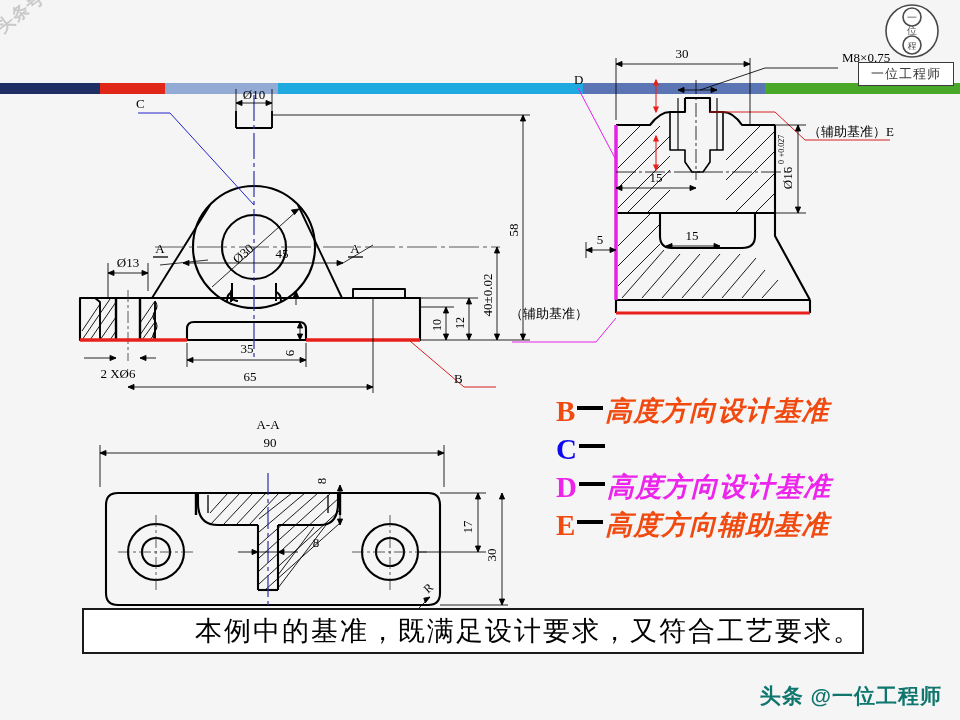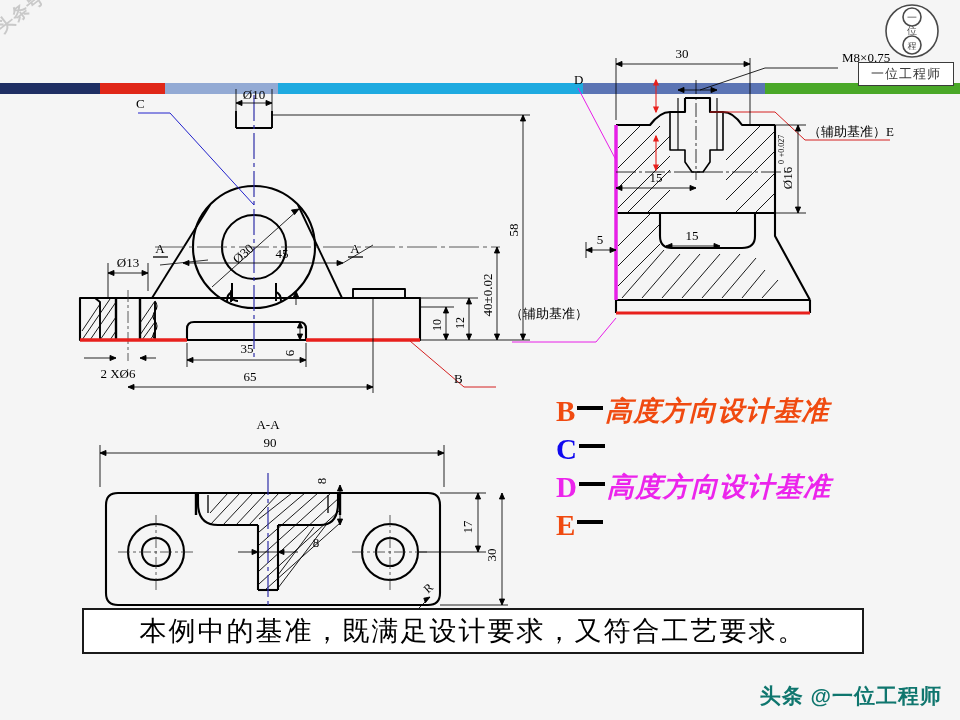--- a/index.html
+++ b/index.html
@@ -65,21 +65,21 @@
     font-family:"Liberation Serif",serif;font-weight:bold;
     font-size:27px;line-height:30px;font-style:italic;letter-spacing:1px;
   }
 
   
   .caption{
     position:absolute;left:82px;top:608px;width:778px;height:42px;
     border:2px solid #1a1a1a;background:#fff;
     font-family:"Liberation Serif",serif;
     font-size:27px;line-height:42px;color:#000;
-    text-align:center;letter-spacing:2px;white-space:nowrap;
+    text-align:right;letter-spacing:2px;white-space:nowrap;
   }
 </style>
 </head>
 <body>
 
 <div id="root">
 
   <div class="wm-diag">头条号：一位工程师</div>
 
   <div class="colorbar" id="colorbar">
@@ -444,20 +444,21 @@
         <span class="legend-dash"></span>
       </div>
       <div class="legend-row">
         <span class="legend-key" style="color: rgb(236, 36, 236);">D</span>
         <span class="legend-dash"></span>
         <span class="legend-text" style="color: rgb(236, 36, 236);">高度方向设计基准</span>
       </div>
       <div class="legend-row">
         <span class="legend-key" style="color: rgb(240, 74, 16);">E</span>
         <span class="legend-dash"></span>
+        <span class="legend-text" style="color: rgb(240, 74, 16);">高度方向辅助基准</span>
       </div>
     </div>
 
   <div class="caption">本例中的基准，既满足设计要求，又符合工艺要求。</div>
 
   <div class="wm-bottom">头条 @一位工程师</div>
 
 </div>
 
 </body></html>

